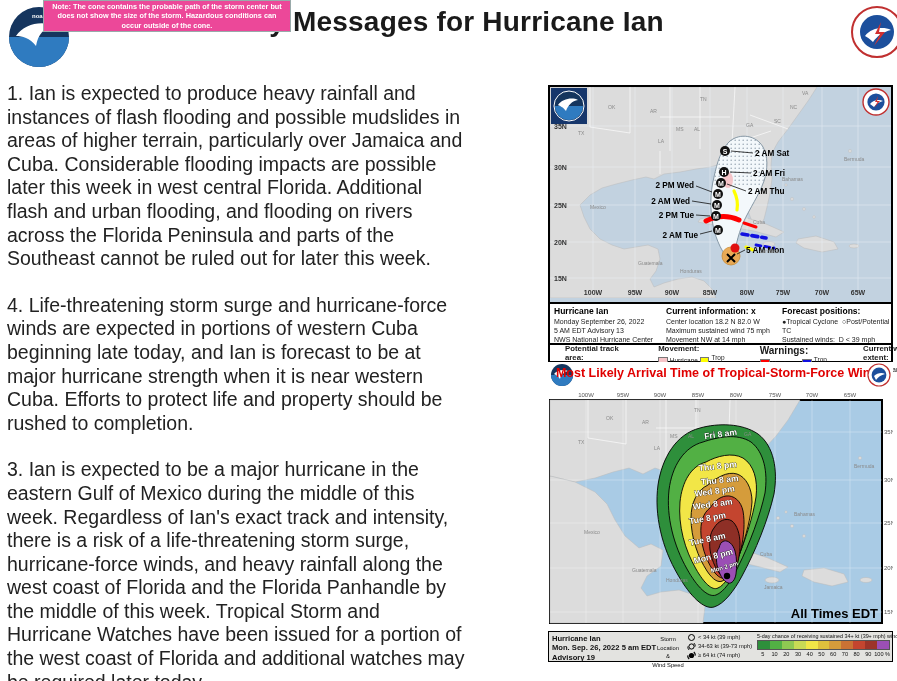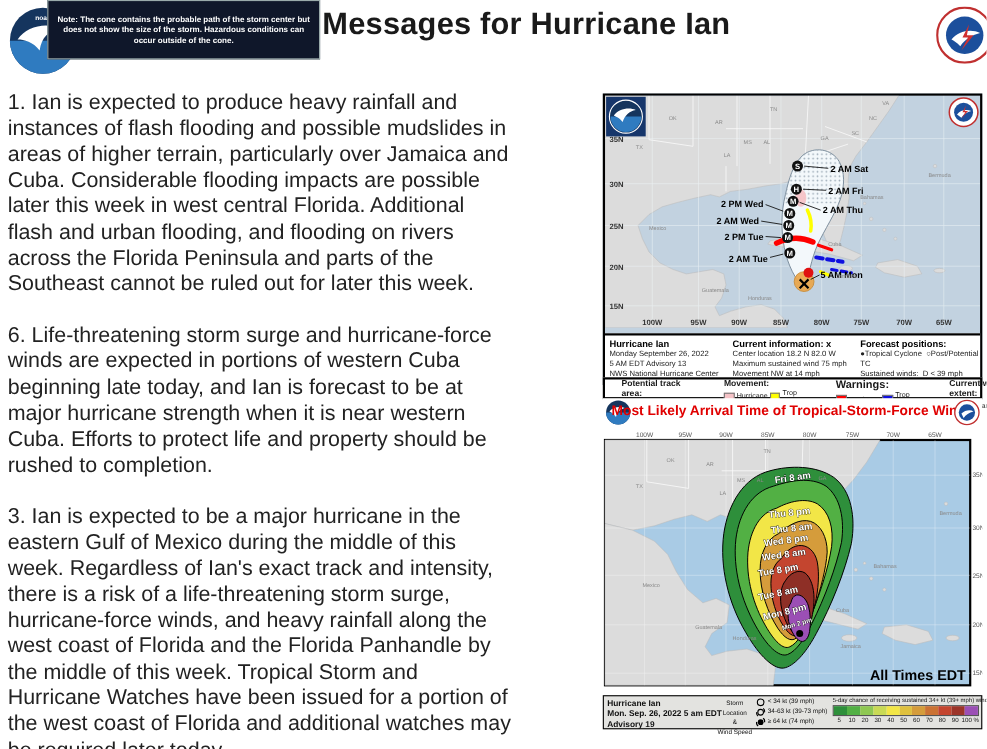--- a/index.html
+++ b/index.html
@@ -10,23 +10,23 @@
              font-size:28px;font-weight:bold;letter-spacing:.2px;}
   .hdr-sub{position:absolute;left:0;right:0;top:42px;text-align:center;
            font-size:20px;font-weight:bold;}
   .logo{position:absolute;}
   
   .messages{position:absolute;left:7px;top:82px;width:460px;font-size:19.5px;
             line-height:1.21;color:#222;}
   .messages p{margin:0 0 23px 0;}
   
   .cone-block{position:absolute;left:548px;top:85px;width:345px;border:2px solid #000;box-sizing:border-box;background:#c2d2e0;}
-  .cone-note{position:absolute;left:43px;top:0;width:248px;background:#0f172a;border:1px solid #9aa;
+  .cone-note{position:absolute;left:43px;top:0;width:248px;background:#ec4899;border:1px solid #9aa;
              color:#fff;font-size:7.3px;font-weight:bold;text-align:center;line-height:1.3;
-             padding:12px 3px;box-sizing:border-box;z-index:5;}
+             padding:1px 3px;box-sizing:border-box;z-index:5;}
   .cone-info{background:#fff;border-top:2px solid #000;height:43px;position:relative;font-size:7px;color:#222;}
   .ci-col{position:absolute;top:2px;}
   .ci-h{font-size:8.5px;font-weight:bold;color:#000;margin-bottom:1px;}
   .ci-l{line-height:1.32;}
   .cone-legend{position:absolute;left:548px;top:343px;width:345px;height:20px;border:2px solid #000;
                box-sizing:border-box;background:#fff;display:flex;font-size:6.5px;}
   .lg-grp{padding:0 15px;position:relative;}
   .lg-t{font-size:7.8px;font-weight:bold;line-height:1.1;}
   .lg-row{display:flex;align-items:center;gap:2px;margin-top:0px;}
   .sw{display:inline-block;width:11px;height:6px;border:0.5px solid #777;}
@@ -66,21 +66,21 @@
   <div class="hdr-title">Key Messages for Hurricane Ian</div>
   <svg class="logo" style="left:851px;top:6px" width="52" height="52" viewBox="0 0 52 52">
     <circle cx="26" cy="26" r="25" fill="#fff" stroke="#c03030" stroke-width="2"></circle>
     <circle cx="26" cy="26" r="17" fill="#1c4f9c"></circle>
     <path d="M14,30 C20,22 32,20 40,24 C32,26 26,30 22,36 C19,33 16,31 14,30 Z" fill="#fff"></path>
     <path d="M30,16 L24,28 L29,28 L23,40 L34,26 L28,26 Z" fill="#d03030"></path>
   </svg>
 
   <div class="messages">
     <p>1. Ian is expected to produce heavy rainfall and instances of flash flooding and possible mudslides in areas of higher terrain, particularly over Jamaica and Cuba. Considerable flooding impacts are possible later this week in west central Florida. Additional flash and urban flooding, and flooding on rivers across the Florida Peninsula and parts of the Southeast cannot be ruled out for later this week.</p>
-    <p>6. Life-threatening storm surge and hurricane-force winds are expected in portions of western Cuba beginning late today, and Ian is forecast to be at major hurricane strength when it is near western Cuba. Efforts to protect life and property should be rushed to completion.</p>
+    <p>4. Life-threatening storm surge and hurricane-force winds are expected in portions of western Cuba beginning late today, and Ian is forecast to be at major hurricane strength when it is near western Cuba. Efforts to protect life and property should be rushed to completion.</p>
     <p>3. Ian is expected to be a major hurricane in the eastern Gulf of Mexico during the middle of this week. Regardless of Ian's exact track and intensity, there is a risk of a life-threatening storm surge, hurricane-force winds, and heavy rainfall along the west coast of Florida and the Florida Panhandle by the middle of this week. Tropical Storm and Hurricane Watches have been issued for a portion of the west coast of Florida and additional watches may be required later today.</p>
   </div>
 
   <div class="cone-block">
     <svg width="341" height="211" viewBox="0 0 341 211">
       <rect x="0" y="0" width="341" height="211" fill="#c2d2e0"></rect>
       <defs>
         <pattern id="stip" width="4" height="4" patternUnits="userSpaceOnUse">
           <circle cx="1.2" cy="1.2" r="0.8" fill="#9aa8b4"></circle>
         </pattern>

